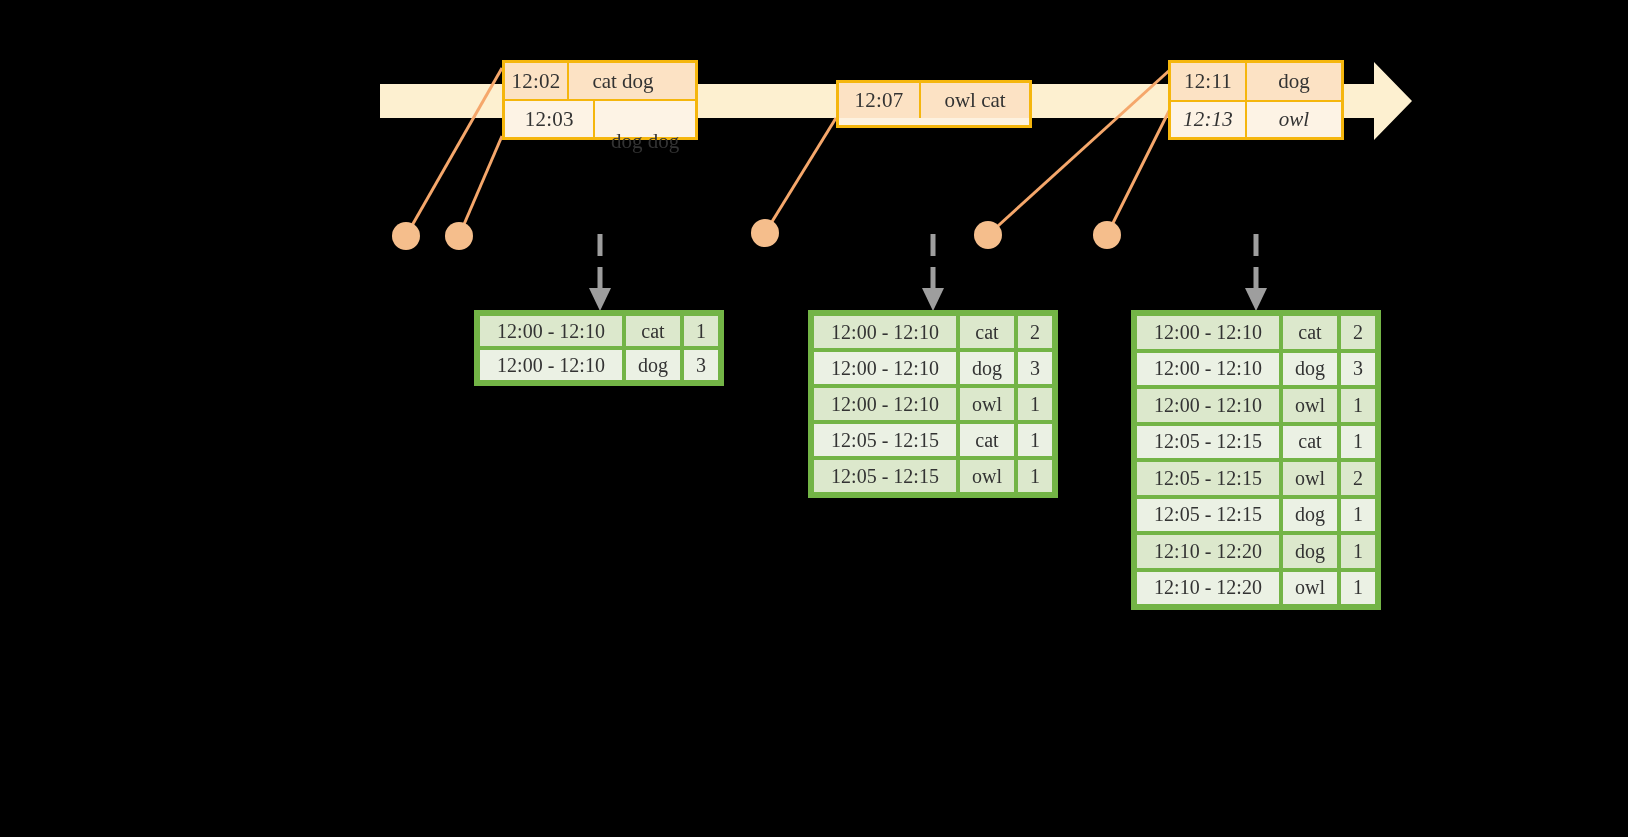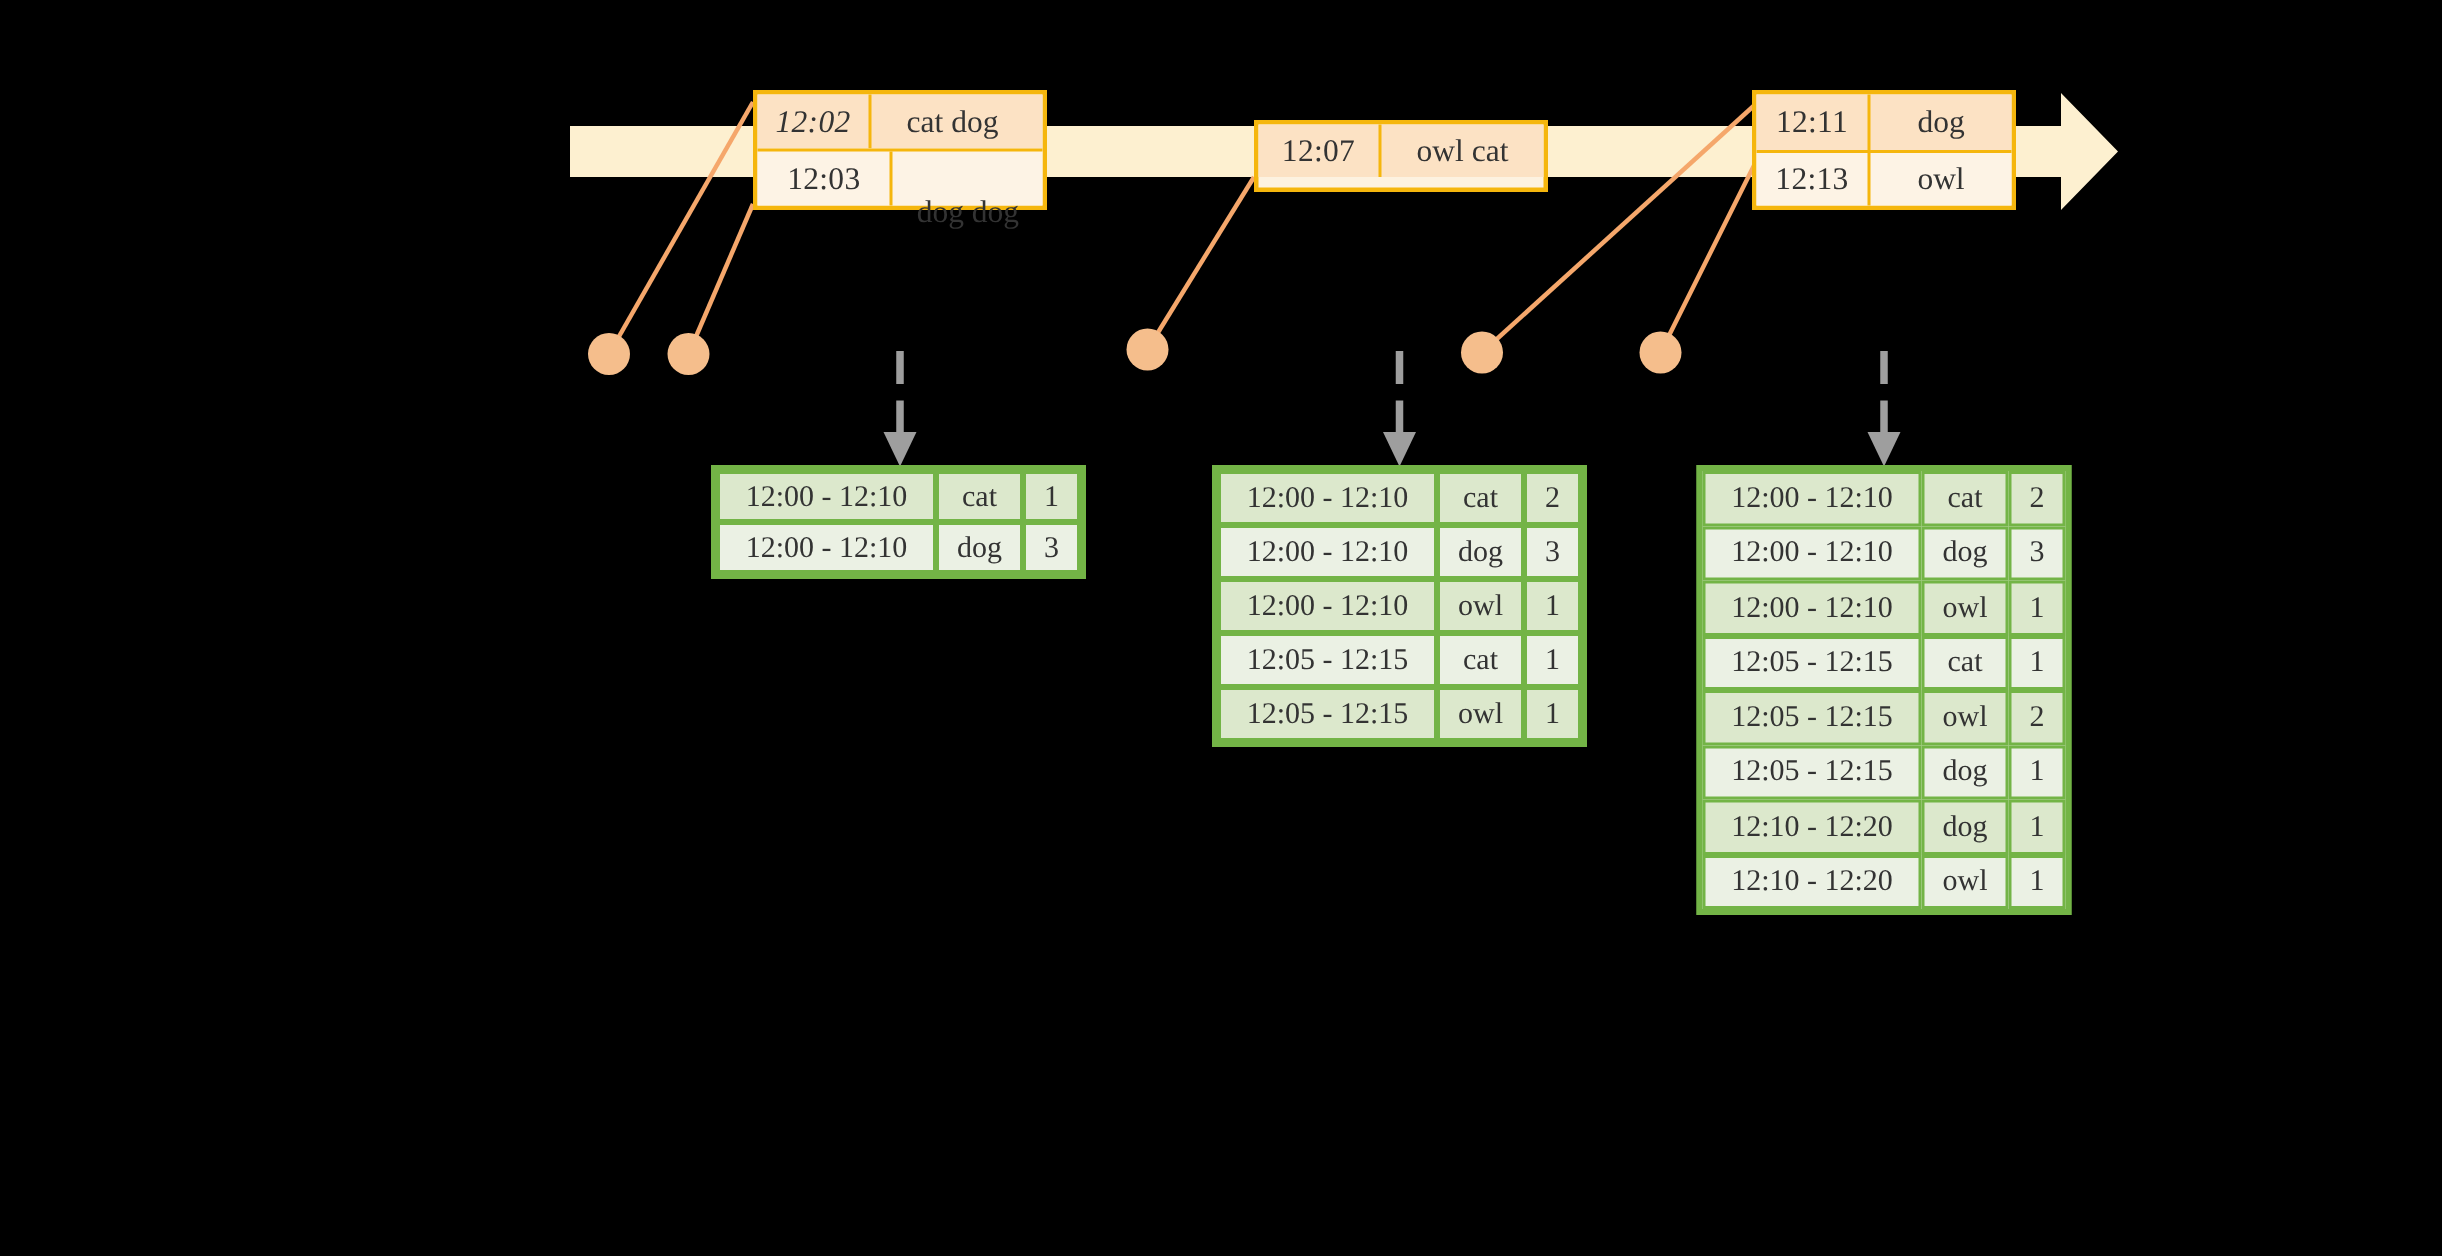--- a/index.html
+++ b/index.html
@@ -129,42 +129,42 @@
       <polygon points="922,288 944,288 933,311" fill="#9E9E9E"></polygon>
     </g>
     <g>
       <line x1="1256" y1="234" x2="1256" y2="290" stroke="#9E9E9E" stroke-width="5" stroke-dasharray="22,11"></line>
       <polygon points="1245,288 1267,288 1256,311" fill="#9E9E9E"></polygon>
     </g>
   </svg>
 
   <div class="event-box" style="left:502px; top:60px; width:196px; height:80px;">
     <div class="event-row shade" style="height:38px;">
-      <div class="event-time" style="width:76px;font-style:italic;">12:02</div>
+      <div class="event-time" style="width:64px;">12:02</div>
       <div class="event-words" style="width:108px;">cat dog</div>
     </div>
     <div class="event-row light" style="height:38px;">
       <div class="event-time" style="width:98px;">12:03</div>
       <div class="event-words" style="width:108px;margin-top:40px;">dog dog</div>
     </div>
   </div>
 
   <div class="event-box" style="left:836px; top:80px; width:196px; height:48px;">
     <div class="event-row shade" style="height:35px;">
       <div class="event-time" style="width:82px;">12:07</div>
       <div class="event-words" style="width:108px;">owl cat</div>
     </div>
   </div>
 
   <div class="event-box" style="left:1168px; top:60px; width:176px; height:80px;">
     <div class="event-row shade" style="height:38px;">
       <div class="event-time" style="width:76px;">12:11</div>
       <div class="event-words" style="width:94px;">dog</div>
     </div>
-    <div class="event-row light" style="height:38px;">
+    <div class="event-row light" style="height:38px;font-style:italic;">
       <div class="event-time" style="width:76px;">12:13</div>
       <div class="event-words" style="width:94px;">owl</div>
     </div>
   </div>
 
   <div class="result-table" style="left:474px; top:310px; width:250px; height:76px;">
     <div class="res-row even">
       <div class="res-cell c-window" style="width:146px;">12:00 - 12:10</div>
       <div class="res-cell c-word" style="width:58px;">cat</div>
       <div class="res-cell c-count" style="width:38px;">1</div>

